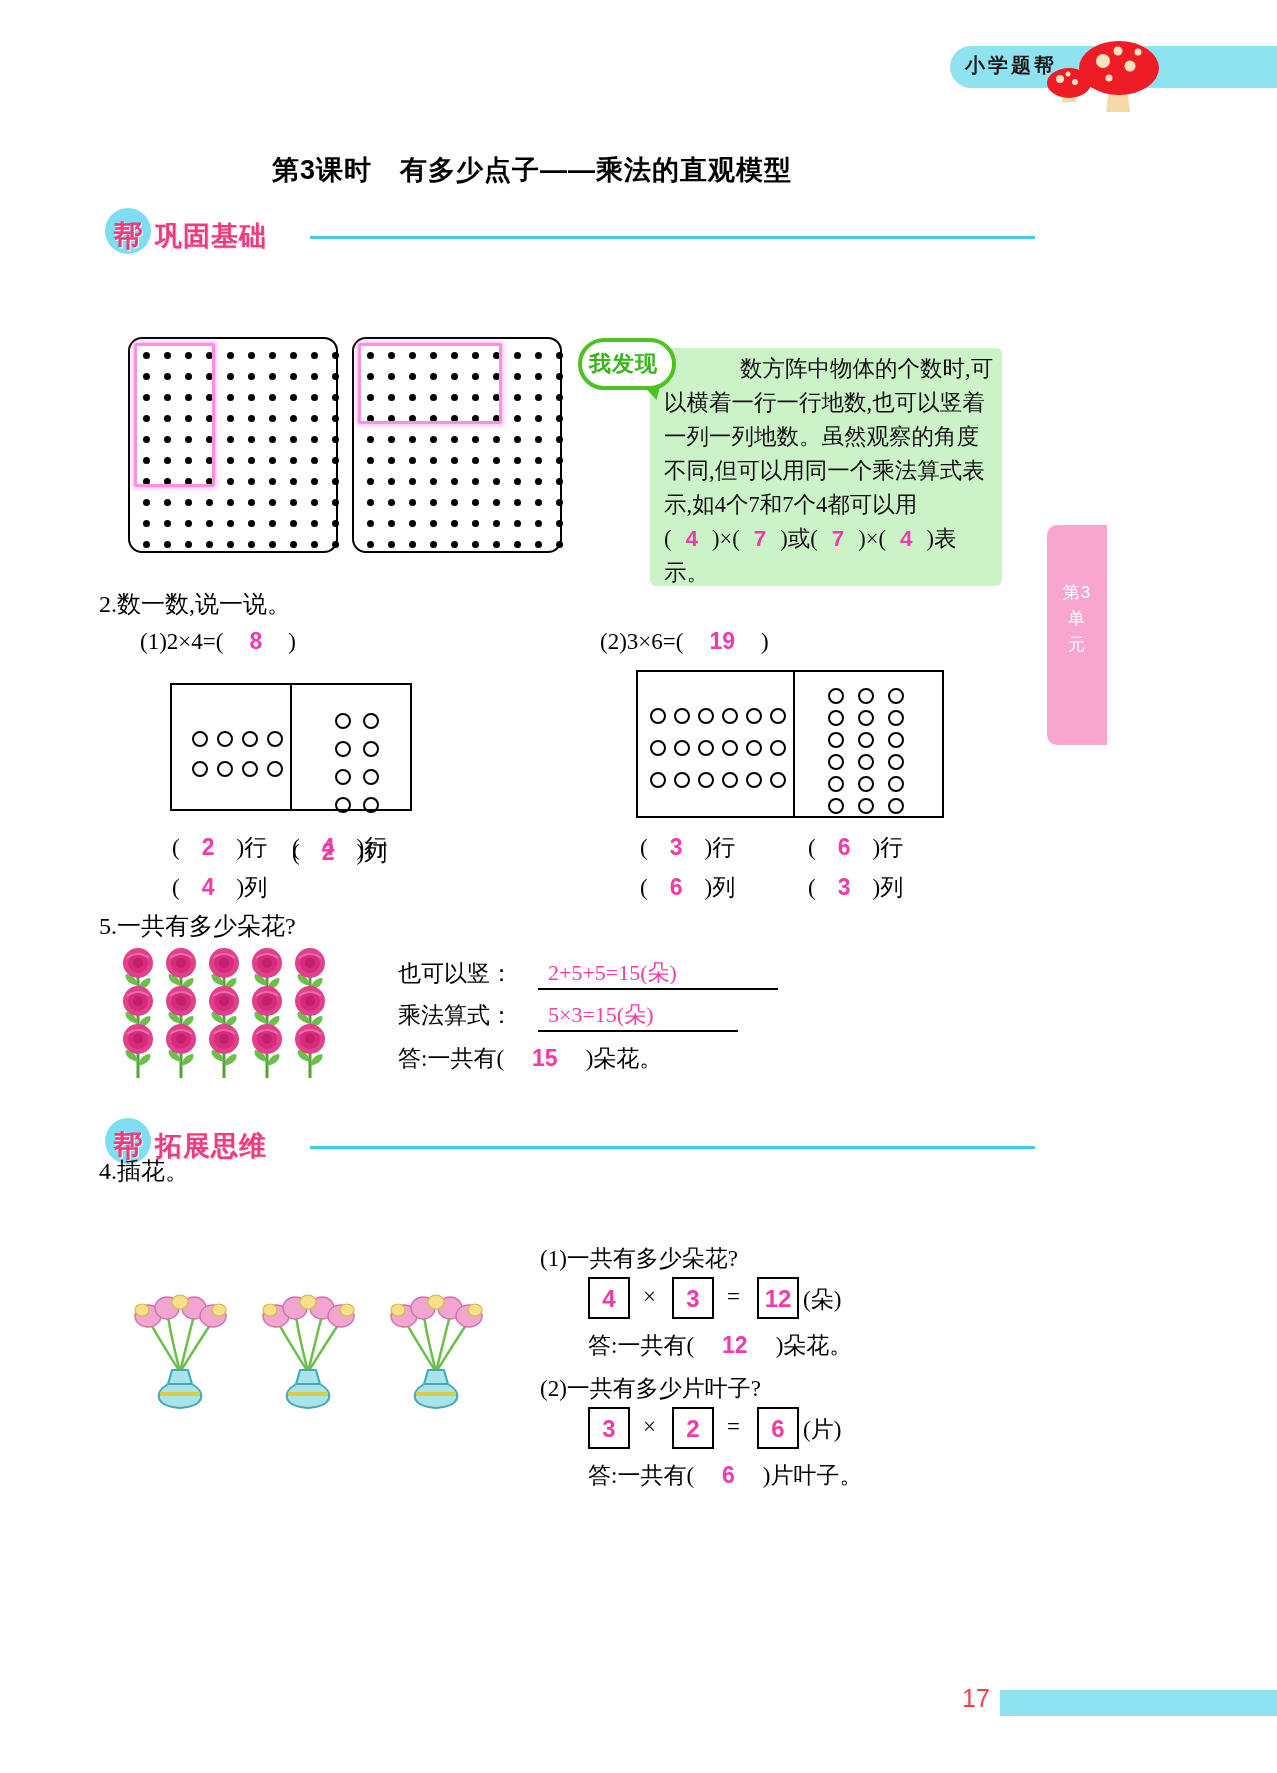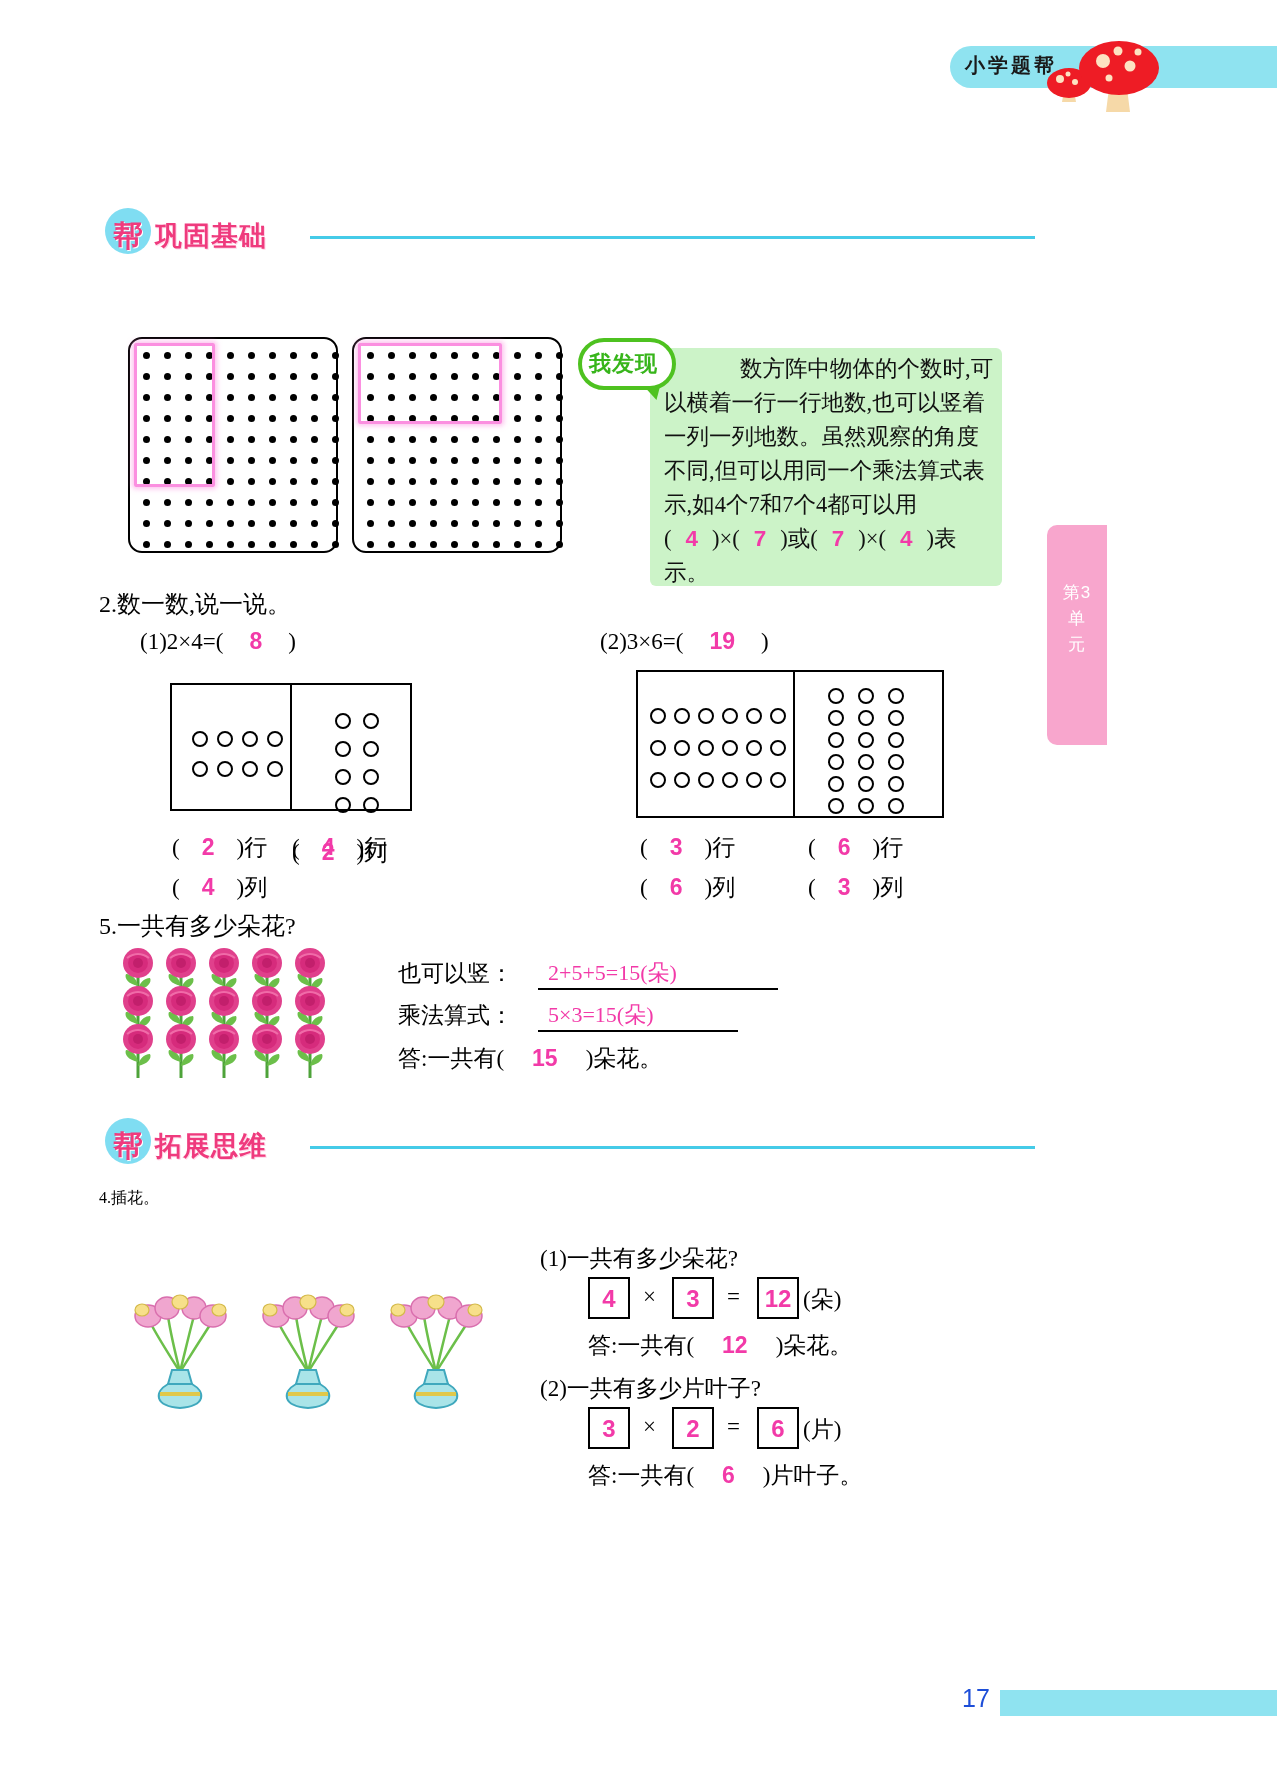--- a/index.html
+++ b/index.html
@@ -158,21 +158,21 @@
     font-family: "Liberation Sans", sans-serif;
   }
 
   
   .pagenum-bar {
     position: absolute; top: 1690px; left: 1000px;
     width: 277px; height: 26px; background: #8fe3f0;
   }
   .pagenum {
     position: absolute; top: 1684px; left: 962px;
-    font-size: 25px; color: #1d4ed8;
+    font-size: 25px; color: #ef4444;
     font-family: "Liberation Sans", sans-serif;
   }
 </style>
 </head>
 <body>
 
 <div class="page">
 
   <div class="header-bar"></div>
   <div class="header-title">小学题帮</div>
@@ -191,20 +191,23 @@
     <circle cx="28" cy="33" r="7" fill="#fde3c2"></circle>
     <circle cx="55" cy="38" r="5.5" fill="#fde3c2"></circle>
     <circle cx="43" cy="23" r="4.5" fill="#fde3c2"></circle>
     <circle cx="63" cy="24" r="3.5" fill="#fde3c2"></circle>
     <circle cx="34" cy="50" r="3.5" fill="#fde3c2"></circle>
   </svg>
 
   <div class="side-tab"></div>
   <div class="side-tab-text">第3单元</div>
 
+  <div class="lesson-title">
+    <span>第3课时　有多少点子</span><span class="sub">——乘法的直观模型</span>
+  </div>
 
   <div class="sec" style="top:208px; left:105px; width:930px;">
     <div class="sec-circle"></div>
     <div class="sec-bang">帮</div>
     <div class="sec-label">巩固基础</div>
     <div class="sec-rule" style="width:725px;"></div>
   </div>
 
 
   <div class="dotbox" id="grid1" style="top:337px; left:128px; width:210px; height:216px;">
@@ -690,21 +693,21 @@
     <span>答:一共有(</span><span class="ans" style="margin:0 28px;">15</span><span>)朵花。</span>
   </div>
 
   <div class="sec" style="top:1118px; left:105px; width:930px;">
     <div class="sec-circle"></div>
     <div class="sec-bang">帮</div>
     <div class="sec-label">拓展思维</div>
     <div class="sec-rule" style="width:725px;"></div>
   </div>
 
-  <div class="q" style="top:1188px; left:99px; font-size:16px;">4.插花。</div>
+  <div class="q" style="top:1155px; left:99px; font-size:24px;">4.插花。</div>
   <div id="vases">
       <div style="position: absolute; left: 120px; top: 1272px;">
 <svg width="120" height="140" viewBox="0 0 120 140">
   <g stroke="#6cbf4a" stroke-width="2.5" fill="none">
     <path d="M60 100 C46 78 36 62 30 50"></path>
     <path d="M60 100 C54 76 50 58 48 44"></path>
     <path d="M60 100 C66 76 70 58 74 44"></path>
     <path d="M60 100 C74 78 84 62 92 50"></path>
   </g>
   <g fill="#f0a6cf" stroke="#d96fae" stroke-width="1.5">

